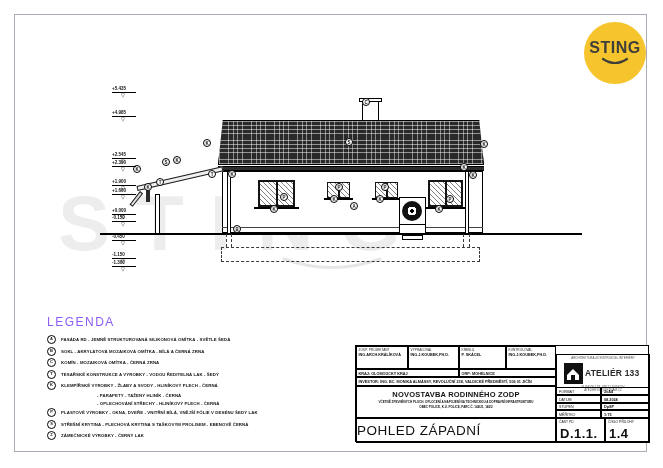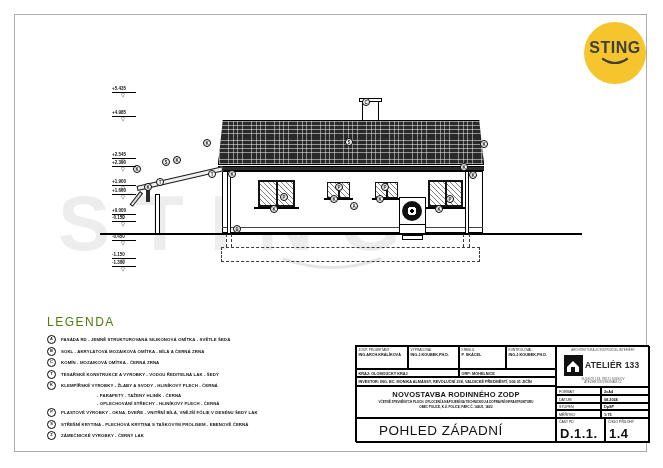--- a/index.html
+++ b/index.html
@@ -56,35 +56,35 @@
   .marker{width:8px;height:8px;border:.8px solid #000;border-radius:50%;background:#fff;
           font-size:4.5px;line-height:7px;text-align:center;font-weight:bold;}
 
   .elev{width:24px;}
   .elev .ev{display:block;font-size:4.5px;font-weight:bold;border-bottom:.6px solid #000;
             padding-bottom:.5px;white-space:nowrap;}
   .elev .tri{display:block;font-size:5px;line-height:4px;margin-left:9px;color:#000;}
 
   
   .legend{left:47px;top:315px;width:310px;}
-  .legend .lg-title{font-size:12px;font-weight:500;letter-spacing:1.5px;color:#4d7c0f;margin:0 0 6px 0;}
+  .legend .lg-title{font-size:12px;font-weight:500;letter-spacing:1.5px;color:#8b5cf6;margin:0 0 6px 0;}
   .lg-row{display:flex;align-items:center;gap:5px;margin-bottom:2.6px;}
   .lg-circ{width:7px;height:7px;min-width:7px;border:.8px solid #000;border-radius:50%;
            font-size:4px;line-height:6px;text-align:center;font-weight:bold;}
   .lg-text{font-size:4.3px;font-weight:600;color:#141414;white-space:nowrap;letter-spacing:.1px;}
   .lg-row.cont{margin-left:50px;}
 
   
   .tb{left:355px;top:345px;width:294px;height:97px;border:1.2px solid #000;background:#fff;}
   .cell{position:absolute;box-sizing:border-box;border:.6px solid #000;overflow:hidden;}
   .cl{font-size:3.2px;color:#222;padding:.5px 1px 0 1.5px;line-height:4px;}
   .cv{font-size:3.8px;font-weight:bold;padding:1px 1px 0 1.5px;line-height:4.5px;white-space:nowrap;}
   .proj-t{font-size:7.5px;font-weight:600;text-align:center;margin-top:2.5px;letter-spacing:.2px;}
   .proj-s{font-size:3px;font-weight:600;text-align:center;margin-top:1px;white-space:nowrap;}
-  .draw-title{font-size:13.5px;font-weight:500;letter-spacing:.5px;line-height:24px;padding-left:6px;margin-left:16px;}
+  .draw-title{font-size:13.5px;font-weight:500;letter-spacing:.5px;line-height:24px;}
   .atelier-name{font-size:8.5px;font-weight:600;color:#2b2b2b;letter-spacing:.2px;line-height:9px;}
   .tiny{font-size:3px;color:#555;line-height:3.6px;white-space:nowrap;}
   .meta-l{font-size:3.6px;padding:1.5px 0 0 2px;}
   .meta-v{font-size:3.8px;font-weight:bold;padding:1.5px 0 0 2px;}
   .big-l{font-size:3.4px;padding:1px 0 0 2px;}
   .big-v{font-size:13px;font-weight:bold;padding:2px 0 0 3px;letter-spacing:.5px;}
 </style>
 </head>
 <body>
 
@@ -301,21 +301,21 @@
     <div class="cell" style="left:0;top:40px;width:200px;height:32px;">
       <div class="proj-t">NOVOSTAVBA RODINNÉHO ZODP</div>
       <div class="proj-s">VČETNĚ ZPEVNĚNÝCH PLOCH, OPLOCENÍ A NAPOJENÍ NA TECHNICKOU A DOPRAVNÍ INFRASTRUKTURU</div>
       <div class="proj-s">OBEC POLICE, K.Ú. POLICE, PARC.Č. 146/21, 146/2</div>
     </div>
 
     <div class="cell" style="left:0;top:72px;width:200px;height:25px;">
       <div class="draw-title">POHLED ZÁPADNÍ</div>
     </div>
 
-    <div class="cell" style="left:200px;top:0;width:94px;height:41px;">
+    <div class="cell" style="left:200px;top:8px;width:94px;height:41px;">
       <div class="tiny" style="text-align:center;margin-top:2px;">ARCHITEKTURA+KONSTRUKCE+INTERIÉRY</div>
       <div style="display:flex;align-items:center;gap:2px;margin:2px 0 0 7px;">
         <svg width="19" height="21" viewBox="0 0 19 21">
           <rect x="0" y="0" width="19" height="21" fill="#111"></rect>
           <path d="M3,12 L9,6 L15,12 L15,17 L3,17 Z" fill="#fff"></path>
           <rect x="7" y="12" width="4" height="5" fill="#111"></rect>
         </svg>
         <span class="atelier-name">ATELIÉR 133</span>
       </div>
       <div class="tiny" style="text-align:center;margin-top:2px;">SUDKOV 133, 788 21 SUDKOV</div>

